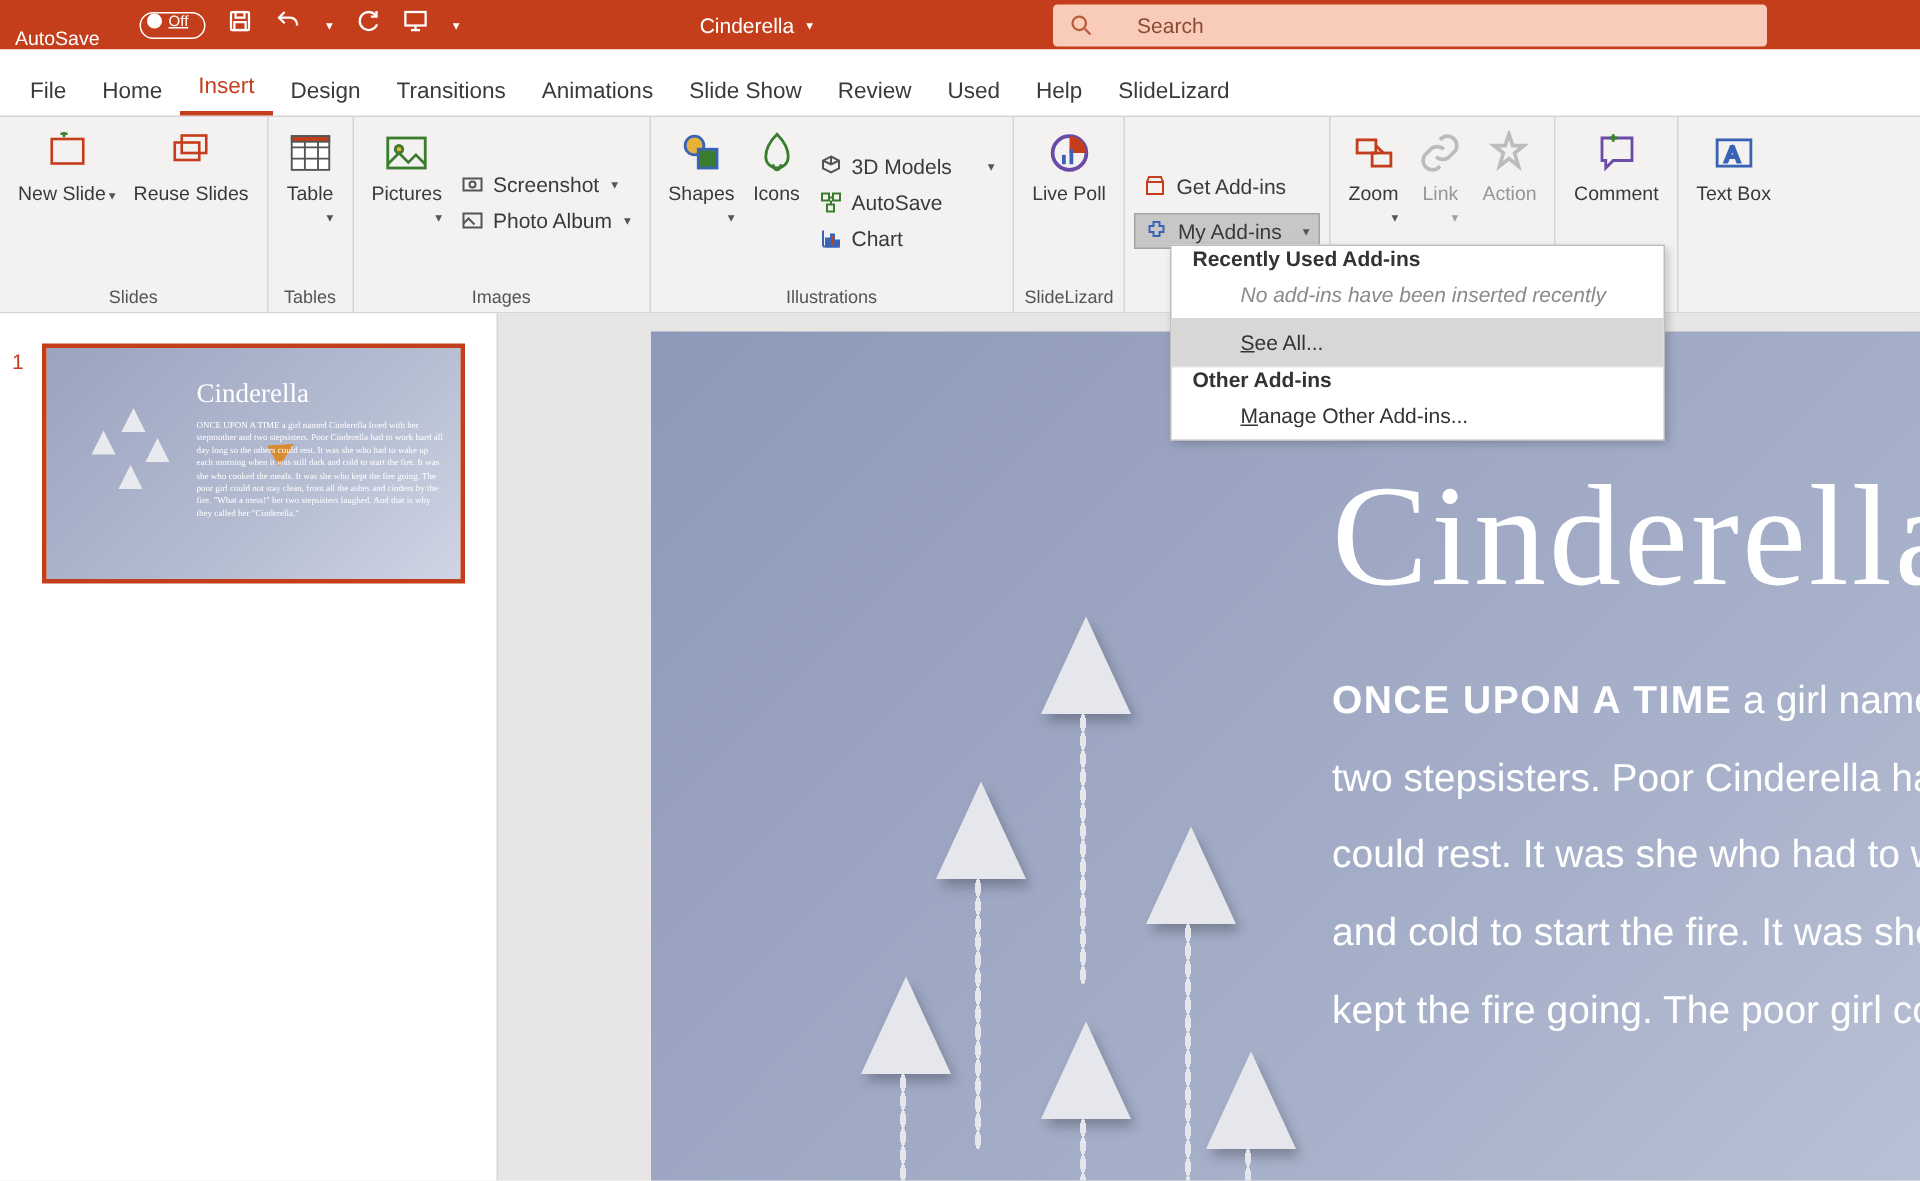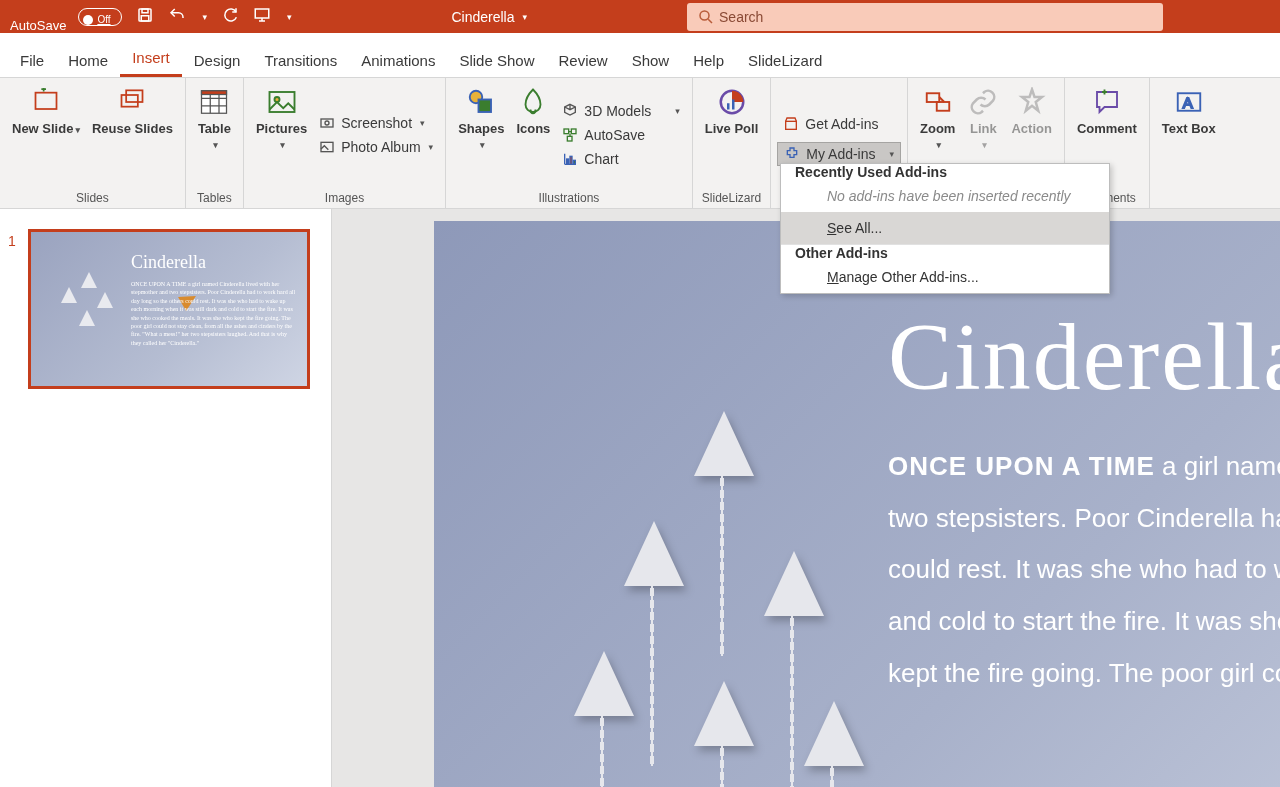--- a/index.html
+++ b/index.html
@@ -1,42 +1,42 @@
 <!DOCTYPE html>
 <html><head>
   <meta charset="utf-8">
   <style>
     * { margin: 0; padding: 0; box-sizing: border-box; font-family: "Segoe UI", sans-serif; }
     body { width: 1280px; height: 787px; overflow: hidden; background: #fff; }
 
     
     .title-bar { height: 33px; background: #c43e1c; display: flex; align-items: center; color: #fff; padding: 0 10px; }
     .autosave { font-size: 13px; margin-right: 8px; margin-top: 17px; }
-    .toggle { display: inline-flex; align-items: flex-end; width: 44px; height: 18px; border: 1px solid #fff; border-radius: 9px; margin-left: 4px; padding: 0 4px; text-decoration: underline; }
+    .toggle { display: inline-flex; align-items: flex-start; width: 44px; height: 18px; border: 1px solid #fff; border-radius: 9px; margin-left: 19px; padding: 0 4px; text-decoration: underline; }
     .toggle-knob { width: 10px; height: 10px; background: #fff; border-radius: 50%; margin-right: 4px; }
     .toggle-text { font-size: 10px; }
     .qat { display: flex; align-items: center; gap: 14px; margin-left: 14px; }
     .qat svg { width: 18px; height: 18px; }
     .doc-title { margin-left: 160px; font-size: 14px; display: flex; align-items: center; gap: 6px; }
-    .search-box { margin-left: 160px; display: flex; align-items: center; background: #f9cbb9; height: 28px; width: 476px; border-radius: 3px; padding: 0 10px; gap: 4px; }
+    .search-box { margin-left: 160px; display: flex; align-items: center; background: #f9cbb9; height: 28px; width: 476px; border-radius: 3px; padding: 0 10px; gap: 28px; }
     .search-box span { color: #8a4a35; font-size: 14px; }
 
     
     .tabs-bar { height: 45px; background: #fff; border-bottom: 1px solid #d6d6d6; display: flex; align-items: flex-end; padding-left: 8px; }
     .tab { padding: 8px 12px; font-size: 15px; color: #3a3a3a; cursor: pointer; }
     .tab.active { color: #c43e1c; border-bottom: 3px solid #c43e1c; font-weight: 400; }
 
     
     .ribbon { height: 131px; background: #f3f2f1; border-bottom: 1px solid #d6d6d6; display: flex; position: relative; }
     .group { border-right: 1px solid #d6d6d6; display: flex; flex-direction: column; padding: 4px 6px 0; }
     .group-content { display: flex; flex: 1; }
     .group-label { text-align: center; font-size: 12px; color: #555; padding: 3px 0; }
     .big-btn { display: flex; flex-direction: column; align-items: center; justify-content: flex-start; padding: 4px 6px; cursor: pointer; min-width: 44px; }
     .big-btn .icon-placeholder { width: 32px; height: 32px; margin-bottom: 4px; display:flex; align-items:center; justify-content:center;}
-    .big-btn .lbl { font-size: 13px; color: #3a3a3a; text-align: center; line-height: 1.15; font-weight: bold; }
+    .big-btn .lbl { font-size: 13px; color: #3a3a3a; text-align: right; line-height: 1.15; }
     .small-btn { display: flex; align-items: center; gap: 6px; padding: 3px 6px; font-size: 14px; color: #3a3a3a; cursor: pointer; }
     .small-btn.active { background: #c9c7c5; border: 1px solid #a5a4a2; }
     .stack { display: flex; flex-direction: column; justify-content: center; gap: 2px; }
     .caret-down { font-size: 9px; color: #555; margin-left: 2px; }
 
     
     .dropdown { position: absolute; top: 163px; left: 780px; width: 330px; background: #fff; border: 1px solid #bdbdbd; box-shadow: 2px 2px 6px rgba(0,0,0,0.2); z-index: 20; }
     .dd-header { padding: 0 14px; font-weight: 600; font-size: 14px; color: #333; }
     .dd-item { padding: 8px 14px 8px 46px; font-size: 14px; color: #333; cursor: pointer; }
     .dd-item.disabled { color: #8a8a8a; cursor: default; font-style: italic; }
@@ -109,21 +109,21 @@
 
 <div class="tabs-bar">
   <div class="tab">File</div>
   <div class="tab">Home</div>
   <div class="tab active">Insert</div>
   <div class="tab">Design</div>
   <div class="tab">Transitions</div>
   <div class="tab">Animations</div>
   <div class="tab">Slide Show</div>
   <div class="tab">Review</div>
-  <div class="tab">Show</div>
+  <div class="tab">Used</div>
   <div class="tab">Help</div>
   <div class="tab">SlideLizard</div>
 </div>
 
 <div class="ribbon">
 
   <div class="group">
     <div class="group-content">
       <div class="big-btn">
         <div class="icon-placeholder">

